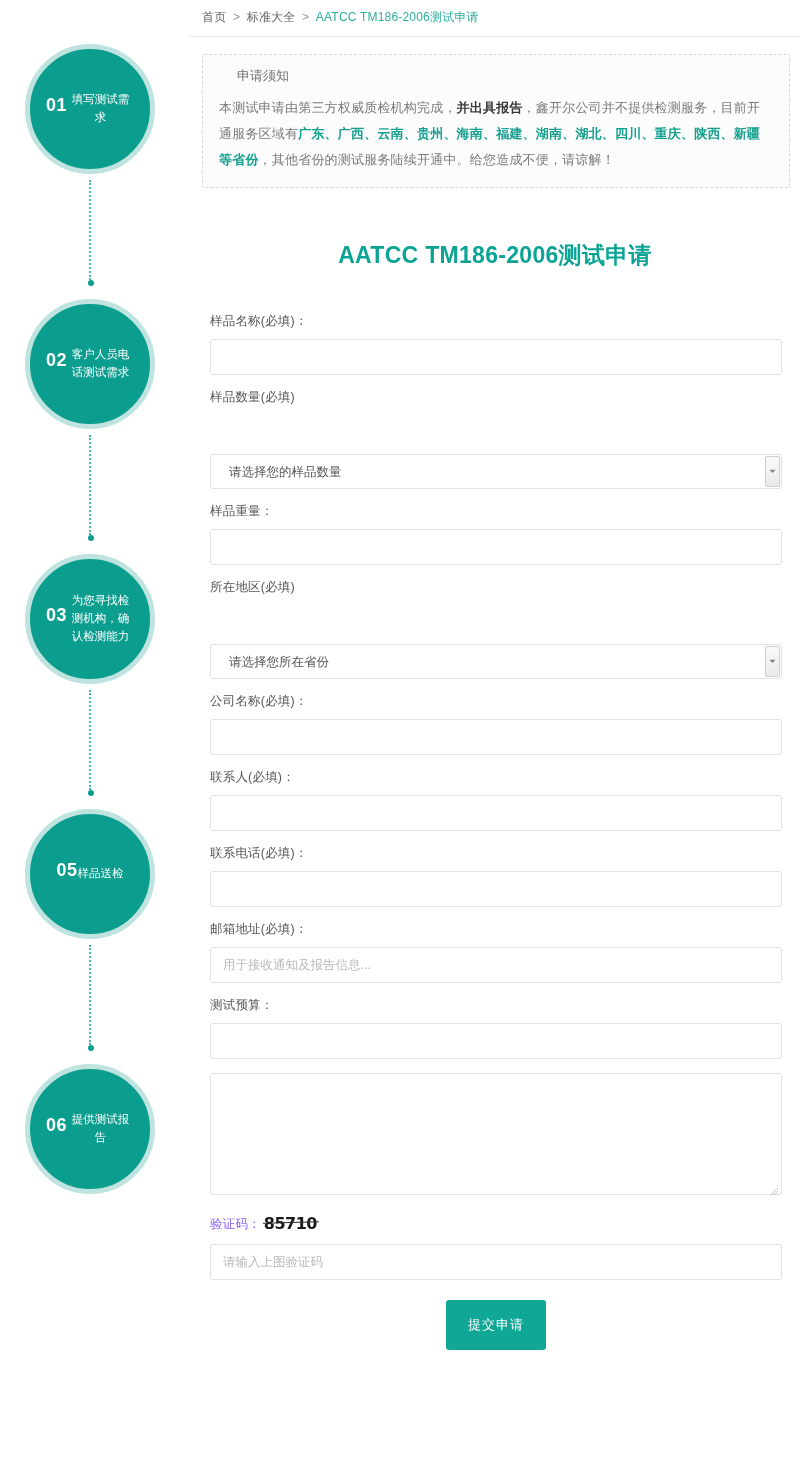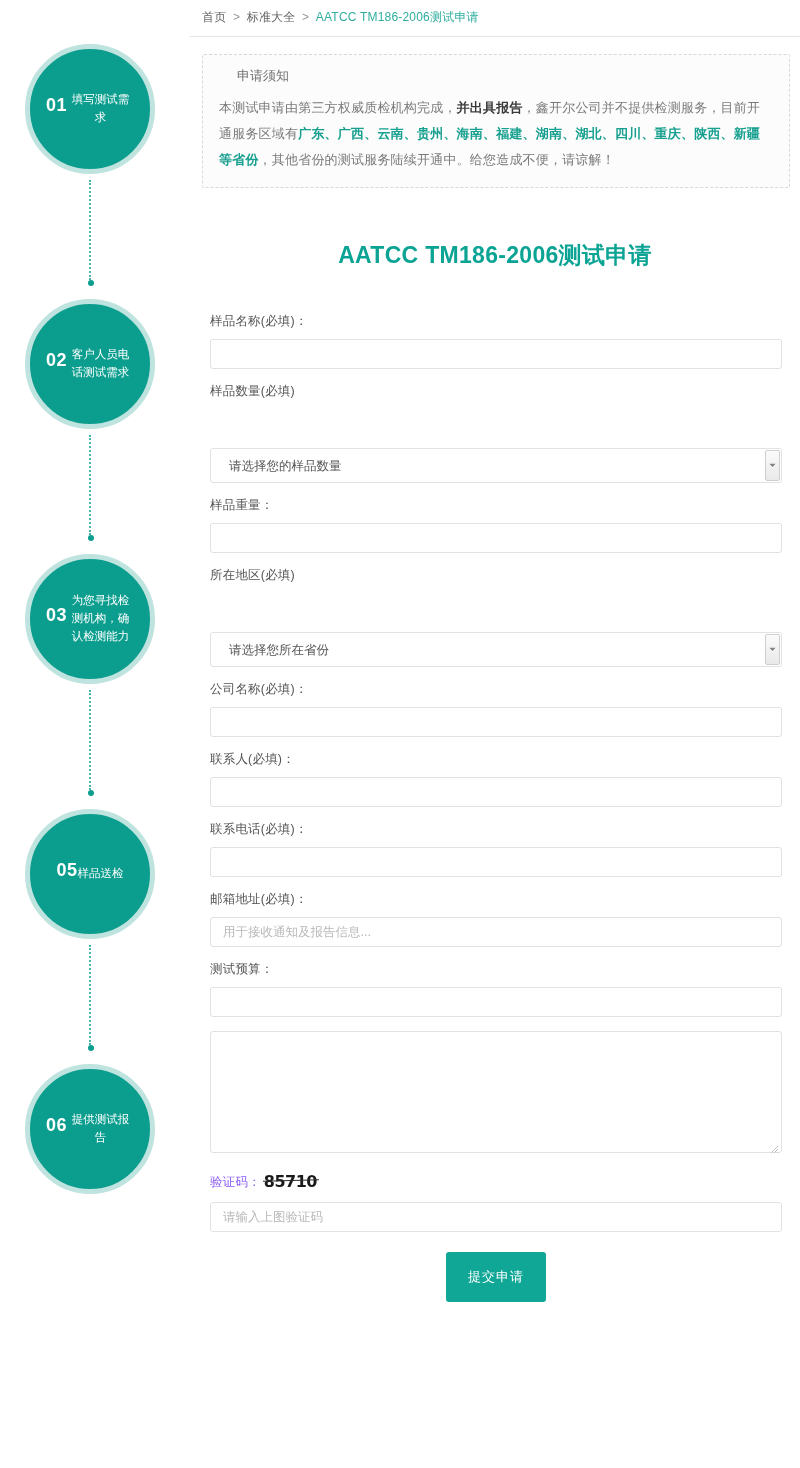--- a/index.html
+++ b/index.html
@@ -132,21 +132,21 @@
   }
   .text-input, .select-input, .textarea-input {
     width: 100%;
     border: 1px solid #e2e2e2;
     border-radius: 3px;
     background: #ffffff;
     font-size: 12.5px;
     color: #555555;
     font-family: "Liberation Sans", "DejaVu Sans", sans-serif;
     padding: 0 12px;
-    height: 30px;
+    height: 36px;
     line-height: 30px;
     outline: none;
   }
   .text-input::placeholder, .textarea-input::placeholder { color: #b9b9b9; }
 
   .select-wrap { position: relative; margin-top: 48px; }
   .select-input {
     height: 35px;
     line-height: 35px;
     padding-left: 18px;

